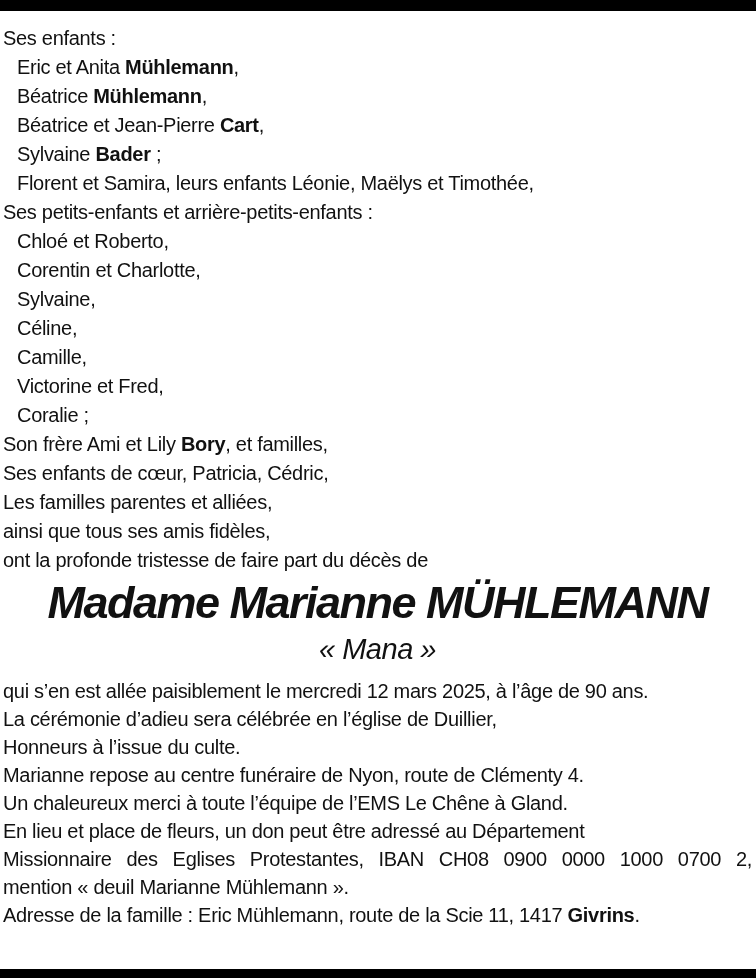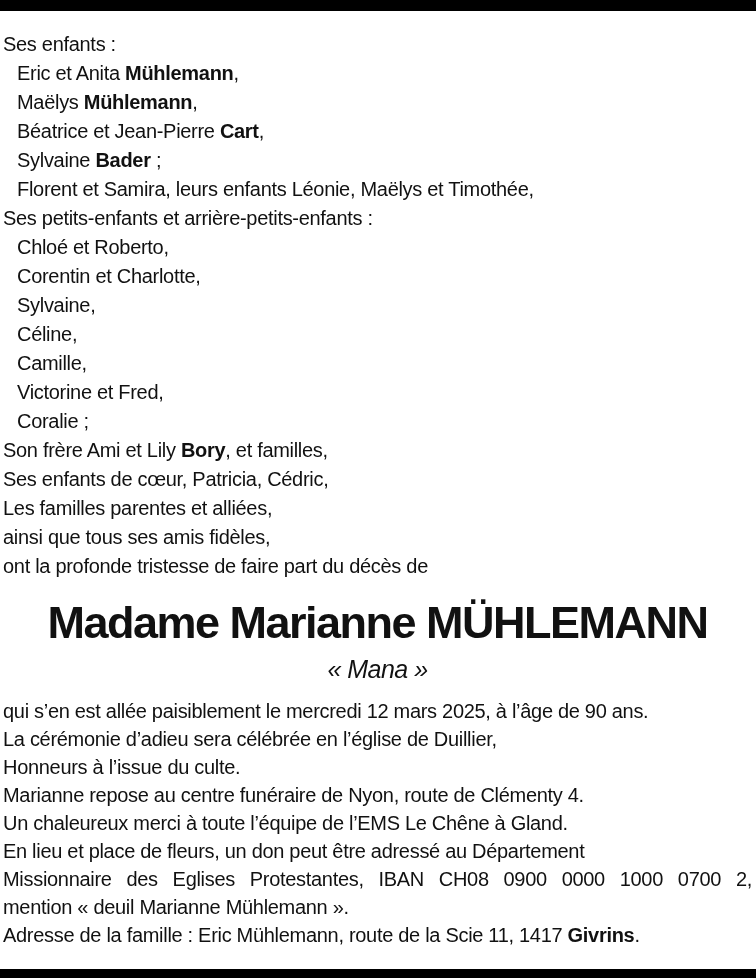--- a/index.html
+++ b/index.html
@@ -23,67 +23,68 @@
   .bar-bottom {
     position: absolute;
     bottom: 2px; left: 0;
     width: 100%;
     height: 9px;
     background: #000000;
   }
   .content {
     position: absolute;
     top: 11px; left: 0; right: 0;
-    padding: 19px 4px 0 3px;
+    padding: 13px 4px 0 3px;
   }
   .line {
     font-size: 20px;
     line-height: 29px;
     letter-spacing: -0.3px;
     white-space: nowrap;
   }
   .line.indent { padding-left: 14px; }
   .line b, b { font-weight: bold; }
   .details .line { line-height: 28px; }
   .line.justify {
     white-space: normal;
     text-align: justify;
     text-align-last: justify;
     word-spacing: 2px;
   }
   .name-title {
-    margin-top: 16px;
+    margin-top: 2px;
     text-align: center;
     font-weight: bold;
     font-size: 45px;
     line-height: 52px;
     letter-spacing: -1.5px;
     white-space: nowrap;
+    font-style: italic;
   }
   .nickname {
     text-align: center;
     font-style: italic;
-    font-size: 25px;
+    font-size: 29px;
     line-height: 40px;
     letter-spacing: -0.5px;
   }
   .details { margin-top: 8px; }
 </style>
 </head>
 <body>
 
 <div class="page">
   <div class="bar-top"></div>
 
   <div class="content">
 
     <div class="opening">
       <div class="line"><span>Ses enfants :</span><b></b><span></span></div>
       <div class="line indent"><span>Eric et Anita </span><b>Mühlemann</b><span>,</span></div>
-      <div class="line indent"><span>Maëlys </span><b>Mühlemann</b><span>,</span></div>
+      <div class="line indent"><span>Béatrice </span><b>Mühlemann</b><span>,</span></div>
       <div class="line indent"><span>Béatrice et Jean-Pierre </span><b>Cart</b><span>,</span></div>
       <div class="line indent"><span>Sylvaine </span><b>Bader</b><span> ;</span></div>
       <div class="line indent"><span>Florent et Samira, leurs enfants Léonie, Maëlys et Timothée,</span><b></b><span></span></div>
       <div class="line"><span>Ses petits-enfants et arrière-petits-enfants :</span><b></b><span></span></div>
       <div class="line indent"><span>Chloé et Roberto,</span><b></b><span></span></div>
       <div class="line indent"><span>Corentin et Charlotte,</span><b></b><span></span></div>
       <div class="line indent"><span>Sylvaine,</span><b></b><span></span></div>
       <div class="line indent"><span>Céline,</span><b></b><span></span></div>
       <div class="line indent"><span>Camille,</span><b></b><span></span></div>
       <div class="line indent"><span>Victorine et Fred,</span><b></b><span></span></div>

